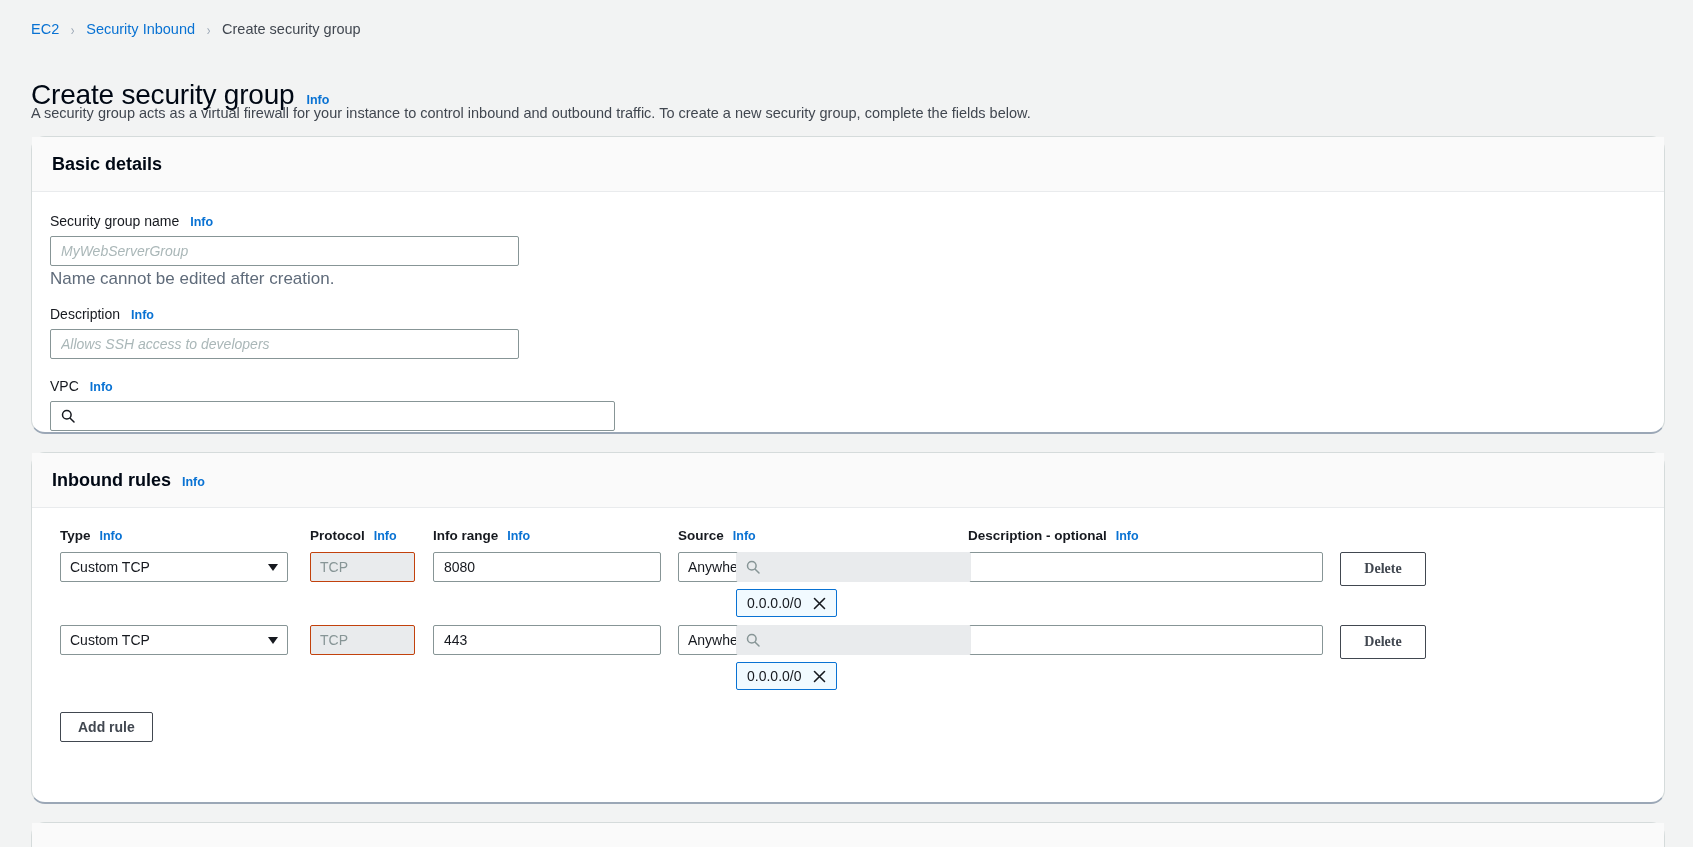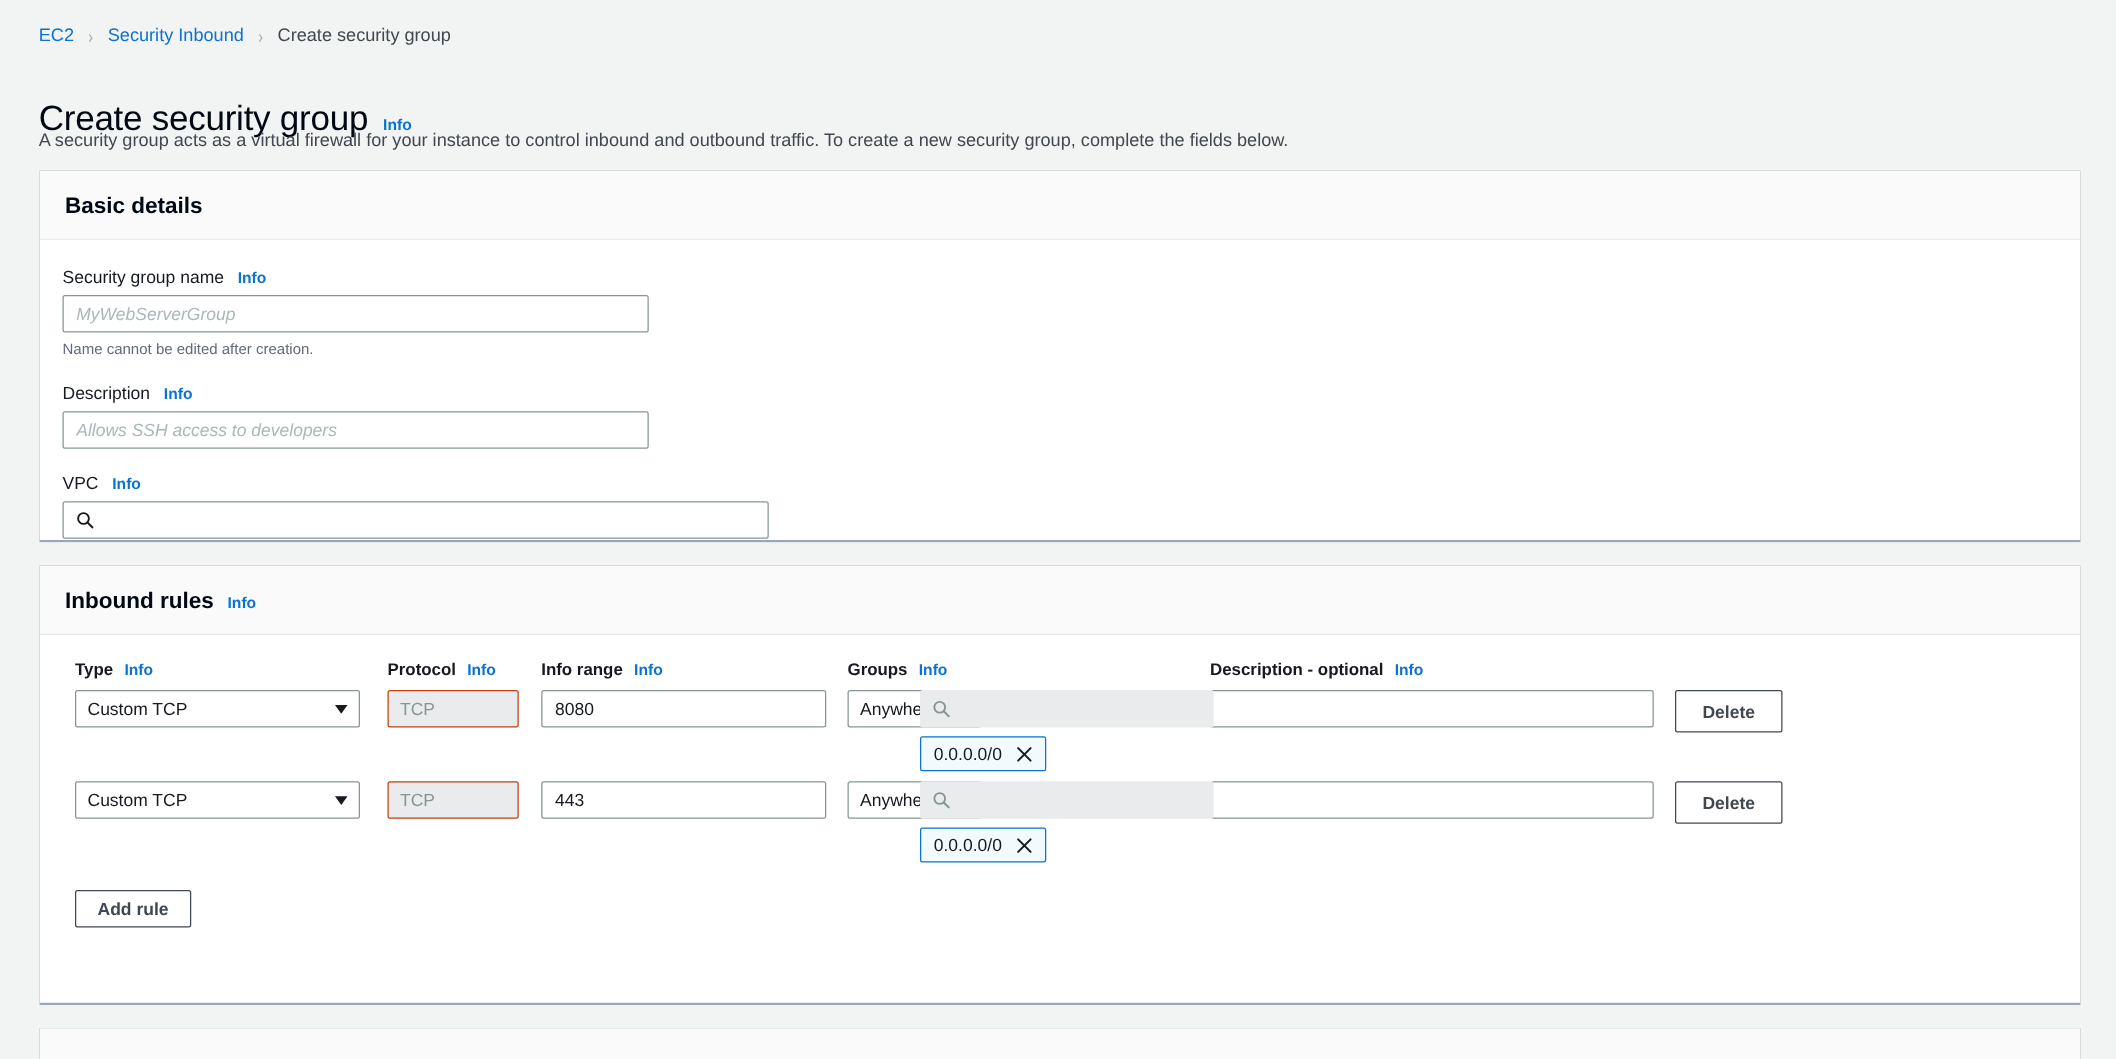--- a/index.html
+++ b/index.html
@@ -44,21 +44,21 @@
     position: absolute; left: 31px; top: 103px;
     font-size: 14.5px; color: #414750; line-height: 20px;
   }
 
   
   .card {
     position: absolute; left: 31px; width: 1634px;
     background: #ffffff;
     border: 1px solid #d5dbdb;
     border-bottom: 2px solid #9ba7b6;
-    border-radius: 2px;
+    border-radius: 14px;
   }
   .card-header {
     background: #fafafa;
     border-bottom: 1px solid #e9ebed;
     padding: 16px 20px;
     display: flex; align-items: baseline; gap: 11px;
   }
   .card-title {
     font-size: 18px; font-weight: 700; color: #000814; line-height: 22px;
   }
@@ -87,21 +87,21 @@
     padding: 0 10px;
     font-size: 14px; color: #16191f;
     font-family: "Liberation Sans", sans-serif;
     outline: none;
     display: block;
   }
   .txtinput::placeholder {
     color: #aab7b8; font-style: italic; opacity: 1;
   }
   .field-hint {
-    margin-top: 5px; font-size: 12px; color: #5f6b7a; line-height: 16px;
+    margin-top: 5px; font-size: 17px; color: #5f6b7a; line-height: 16px;
   }
   .search-wrap { position: relative; width: 565px; }
   .search-wrap .txtinput { padding-left: 32px; width: 565px; }
   .mag {
     position: absolute; left: 11px; top: 50%;
     transform: translateY(-50%);
     width: 14px; height: 14px; pointer-events: none;
   }
   .mag svg { display: block; }
 
@@ -179,21 +179,21 @@
 
   .btn {
     display: inline-flex; align-items: center; justify-content: center;
     height: 30px; padding: 0 19px;
     border: 1px solid #414750; border-radius: 2px;
     background: #ffffff;
     font-family: "Liberation Sans", sans-serif;
     font-size: 14px; font-weight: 700; color: #414750;
     cursor: pointer; white-space: nowrap;
   }
-  .btn-delete { width: 86px; padding: 16px; }
+  .btn-delete { width: 86px; padding: 16px; font-family: Liberation Serif, serif; }
   .add-rule-wrap { padding-left: 10px; margin-top: 22px; }
   .btn-add { padding: 0 17px; }
 </style>
 </head>
 <body>
 
 <div class="page">
 
   <nav class="breadcrumb">
     <span class="crumb-link">EC2</span>
@@ -265,21 +265,21 @@
         </div>
         <div class="col-head">
           <span>Protocol</span>
           <span class="info-link">Info</span>
         </div>
         <div class="col-head">
           <span>Info range</span>
           <span class="info-link">Info</span>
         </div>
         <div class="col-head col-src-head">
-          <span>Groups</span>
+          <span>Source</span>
           <span class="info-link">Info</span>
         </div>
         <div class="col-head col-desc-head">
           <span>Description - optional</span>
           <span class="info-link">Info</span>
         </div>
         <div></div>
       </div>
 
       <div class="rule-row">

